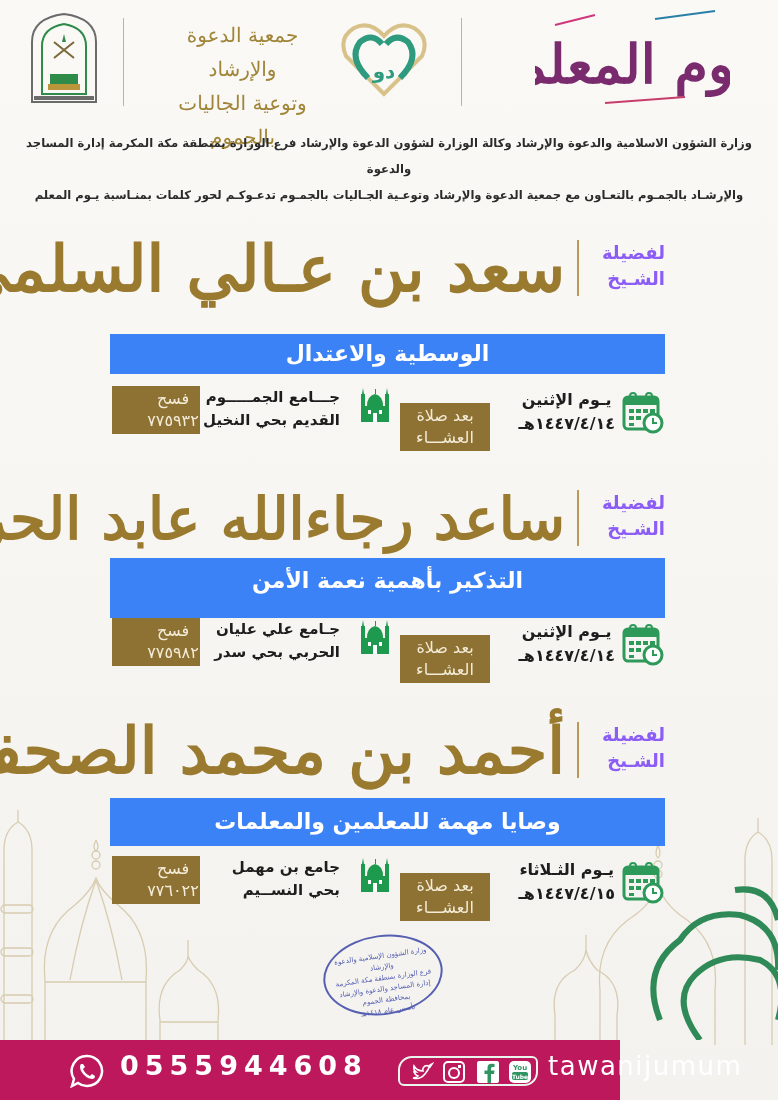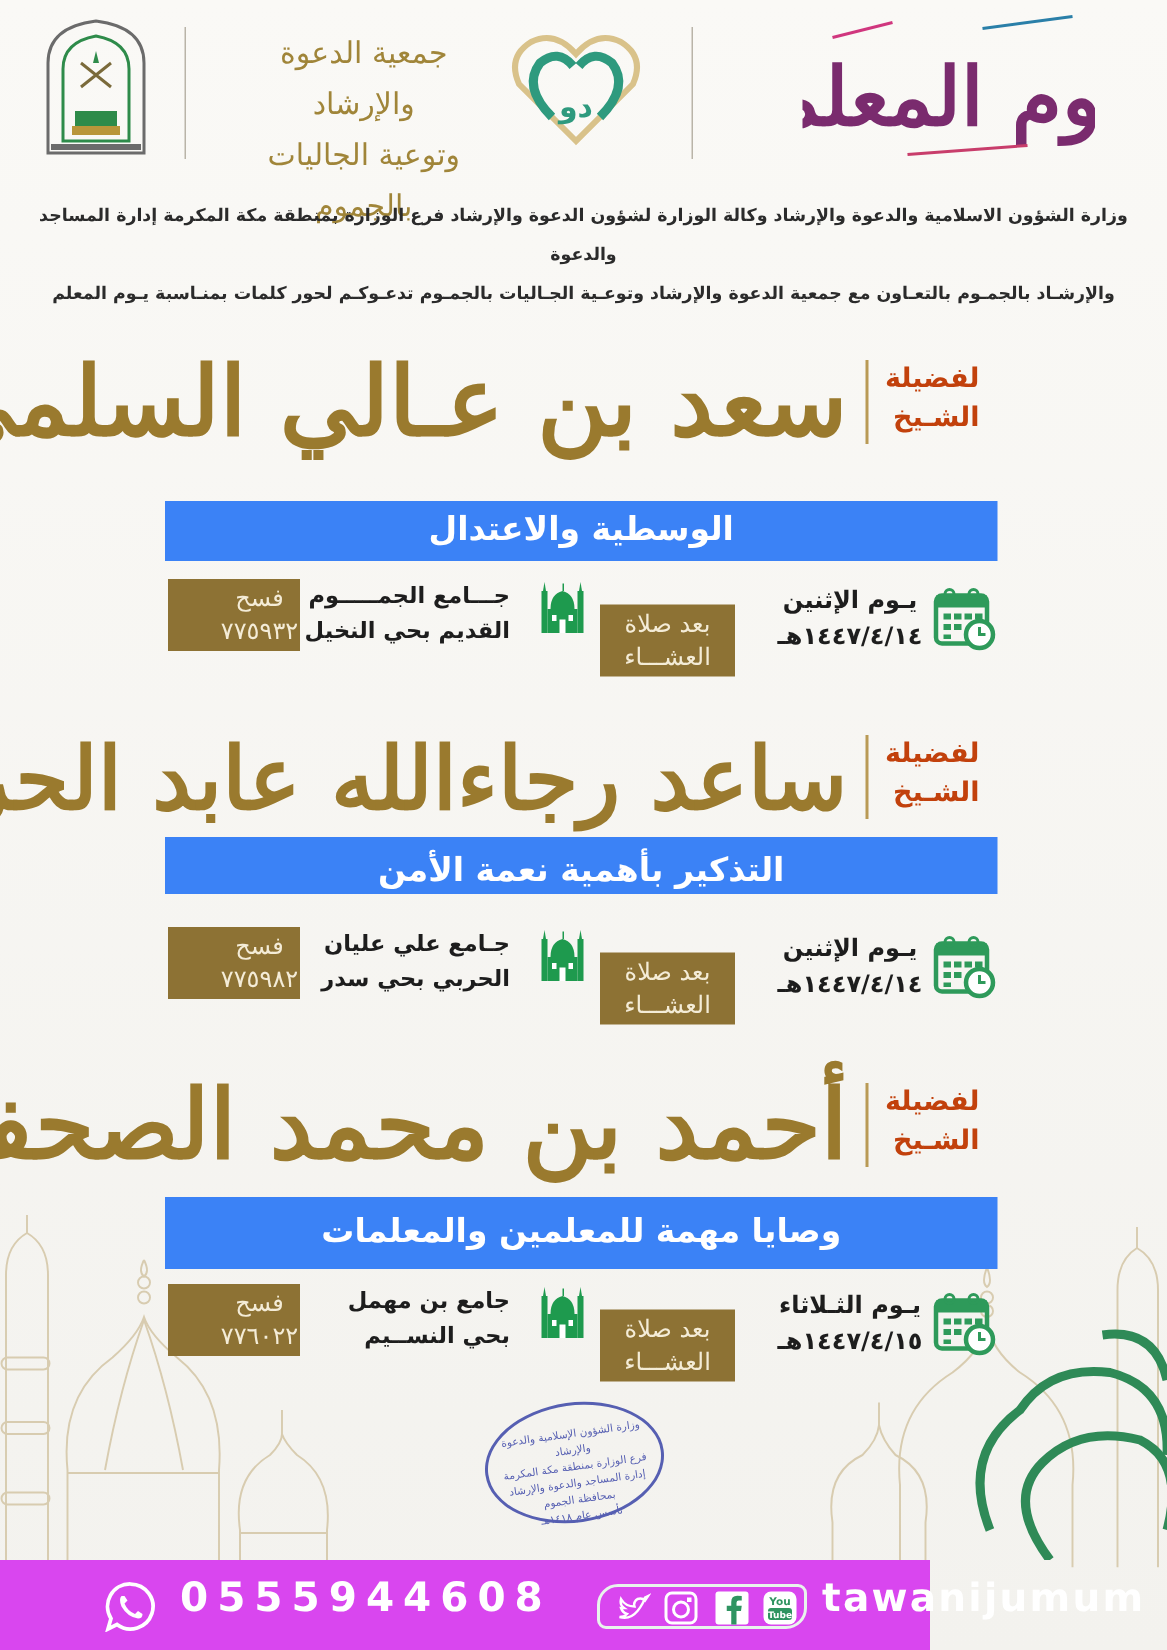--- a/index.html
+++ b/index.html
@@ -18,21 +18,21 @@
   .logo-teacher { position: absolute; left: 535px; top: 5px; width: 195px; height: 108px; }
   .logo-assoc-text { position: absolute; left: 150px; top: 18px; width: 185px; height: 82px; color: #a08539; font-family: "DejaVu Serif", serif; font-size: 20px; line-height: 34px; text-align: center; }
   .logo-dawa { position: absolute; left: 338px; top: 18px; width: 92px; height: 80px; }
   .logo-ministry { position: absolute; left: 28px; top: 12px; width: 72px; height: 92px; }
 
   .intro { position: absolute; top: 130px; left: 20px; width: 738px; text-align: center; color: #2b2b2b; font-weight: bold; font-size: 11.6px; line-height: 26px; }
 
   
   .lec { position: absolute; left: 110px; width: 555px; }
   .lec-head { position: relative; height: 100px; }
-  .title-label { position: absolute; right: 12px; top: 10px; color: #c2410c; font-weight: bold; font-size: 18px; line-height: 26px; text-align: right; width: 80px; }
+  .title-label { position: absolute; right: 0; top: 10px; color: #8b5cf6; font-weight: bold; font-size: 18px; line-height: 26px; text-align: right; width: 80px; }
   .title-bar { position: absolute; right: 86px; top: 10px; width: 2px; height: 56px; background: #b99a55; }
   .name { position: absolute; right: 100px; top: -6px; color: #9a7a2e; font-family: "DejaVu Serif", serif; font-weight: bold; font-size: 64px; white-space: nowrap; line-height: 90px; letter-spacing: -1px; }
   .topic { position: absolute; left: 0; width: 555px; height: 40px; background: #3b82f6; color: #fff; font-size: 22px; font-weight: bold; text-align: center; line-height: 40px; }
 
   .info { position: absolute; left: 0; width: 555px; height: 52px; }
   .info .date-wrap { position: absolute; right: 0; top: 0; height: 52px; display: flex; align-items: center; gap: 6px; }
   .date-text { font-weight: bold; color: #1d1d1d; font-size: 16px; line-height: 24px; text-align: center; }
   .cal-icon { width: 44px; height: 44px; }
   .gold-box { position: absolute; top: 0; height: 48px; background: #8d7234; color: #f4ecd7; font-size: 16px; text-align: center; line-height: 22px; padding-top: 2px; }
   .prayer { right: 175px; width: 90px; margin-top: 17px; }
@@ -40,26 +40,26 @@
   .mosque-icon { width: 30px; height: 36px; }
   .mosque-text { font-weight: bold; color: #1d1d1d; font-size: 15px; line-height: 23px; text-align: right; }
   .code { left: 2px; width: 88px; padding-left: 34px; }
 
   
   .deco { position: absolute; pointer-events: none; }
 
   .stamp { position: absolute; left: 323px; top: 935px; width: 120px; height: 80px; border: 2px solid #3b46a8; border-radius: 50%; color: #3b46a8; font-size: 7px; text-align: center; padding-top: 14px; line-height: 11px; transform: rotate(-8deg); opacity: 0.85; }
 
   
-  .footer { position: absolute; left: 0; top: 1040px; width: 620px; height: 60px; background: #d946ef; direction: ltr; }
+  .footer { position: absolute; left: 0; top: 1040px; width: 620px; height: 60px; background: #be185d; direction: ltr; }
   .wa { position: absolute; left: 70px; top: 14px; width: 34px; height: 34px; }
   .phone { position: absolute; left: 120px; top: 10px; color: #fff; font-weight: bold; font-size: 27px; letter-spacing: 6px; font-family: "DejaVu Sans", sans-serif; }
   .social-frame { position: absolute; left: 398px; top: 16px; width: 140px; height: 30px; border: 2px solid #e8f4ec; border-radius: 14px 6px 14px 6px; }
   .social-icon { position: absolute; top: 20px; width: 24px; height: 24px; }
-  .handle { position: absolute; left: 548px; top: 11px; color: #fff; font-weight: bold; font-size: 26px; letter-spacing: 1.5px; }
+  .handle { position: absolute; left: 548px; top: 11px; color: #fff; font-weight: normal; font-size: 26px; letter-spacing: 1.5px; }
 </style>
 </head>
 <body>
 
 <div class="page"></div>
 
 <svg class="deco" style="left:0;top:810px" width="260" height="235" viewBox="0 0 260 235">
   <g fill="none" stroke="#d8ccb0" stroke-width="1.3">
     <path d="M4 235 V40 Q4 20 18 12 Q32 20 32 40 V235"></path>
     <line x1="18" y1="12" x2="18" y2="0"></line>
@@ -199,21 +199,21 @@
 
 <div class="lec" style="top:480px">
   <div class="lec-head">
     <div class="title-label">
       <div>لفضيلة</div>
       <div>الشـيخ</div>
     </div>
     <span class="title-bar"></span>
     <div class="name" style="font-size:58px">ساعد رجاءالله عابد الحربى</div>
   </div>
-  <div class="topic" style="top:78px;height:38px;line-height:46px">التذكير بأهمية نعمة الأمن</div>
+  <div class="topic" style="top:78px;height:60px;line-height:46px">التذكير بأهمية نعمة الأمن</div>
   <div class="info" style="top:138px">
     <div class="date-wrap">
       <svg class="cal-icon" viewBox="0 0 44 44">
           <rect x="3" y="7" width="34" height="32" rx="4" fill="none" stroke="#2e9a5a" stroke-width="3"></rect>
           <rect x="3" y="7" width="34" height="8" fill="#2e9a5a"></rect>
           <circle cx="12" cy="6" r="3" fill="none" stroke="#2e9a5a" stroke-width="2"></circle>
           <circle cx="28" cy="6" r="3" fill="none" stroke="#2e9a5a" stroke-width="2"></circle>
           <g fill="#2e9a5a">
             <rect x="8" y="19" width="5" height="4"></rect>
             <rect x="15" y="19" width="5" height="4"></rect>

